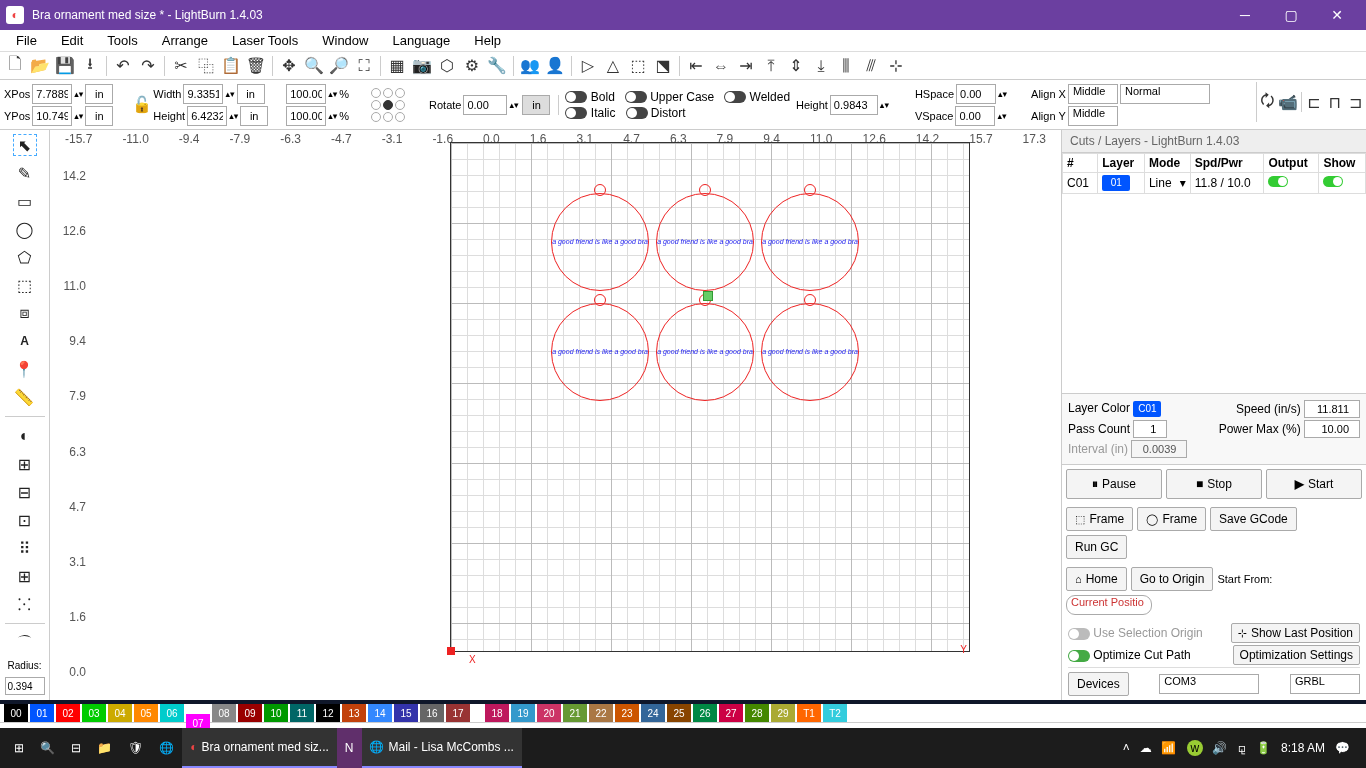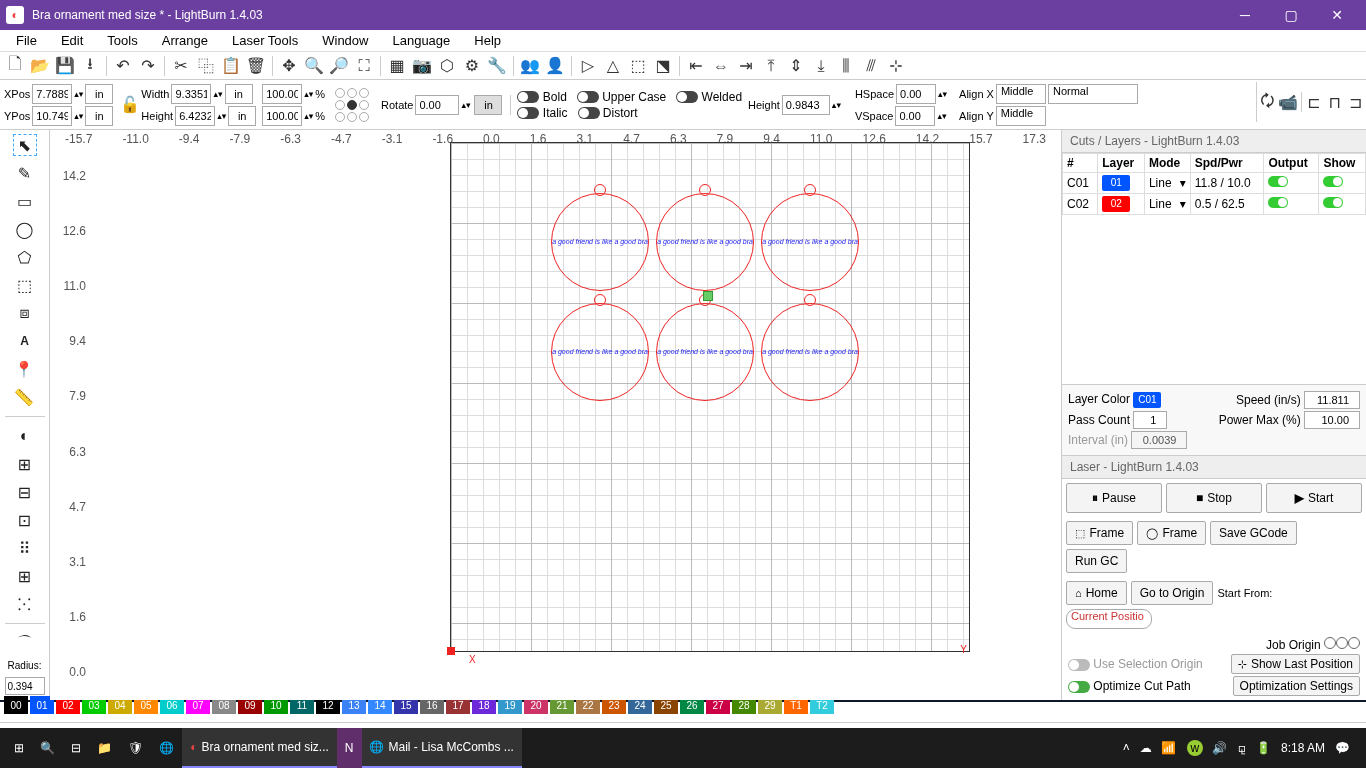--- a/index.html
+++ b/index.html
@@ -12,21 +12,21 @@
 .win-btn { width: 46px; height: 30px; display: flex; align-items: center; justify-content: center; color: white; font-size: 14px; }
 
 .menubar { background: #fff; height: 22px; display: flex; align-items: center; padding: 0 6px; gap: 4px; border-bottom: 1px solid #ddd; }
 .menubar span { padding: 2px 10px; font-size: 13px; }
 
 .toolbar-row { background: #fff; height: 28px; display: flex; align-items: center; padding: 0 4px; gap: 3px; border-bottom: 1px solid #ccc; }
 .tb-icon { width: 22px; height: 22px; display: flex; align-items: center; justify-content: center; color: #333; font-size: 16px; }
 .tb-sep { width: 1px; height: 20px; background: #ccc; margin: 0 2px; }
 
 .propbar { background: #fff; height: 50px; display: flex; align-items: center; padding: 2px 4px; border-bottom: 1px solid #ccc; }
-.propcol { display: flex; flex-direction: column; gap: 2px; margin-right: 6px; }
+.propcol { display: flex; flex-direction: column; gap: 2px; margin-right: 18px; }
 .proprow { display: flex; align-items: center; gap: 2px; }
 .proprow label { font-size: 11px; }
 .num-input { width: 40px; height: 20px; border: 1px solid #aaa; padding: 0 3px; font-size: 11px; }
 .unit-sel { width: 28px; height: 20px; border: 1px solid #aaa; font-size: 11px; text-align: center; line-height: 18px; background: #fff; }
 .toggle-pill { display: inline-block; width: 22px; height: 12px; border-radius: 6px; background: #bbb; position: relative; vertical-align: middle; }
 .toggle-pill.on { background: #4a4; }
 .toggle-pill::after { content: ''; position: absolute; width: 10px; height: 10px; border-radius: 50%; background: #fff; top: 1px; left: 1px; }
 .toggle-pill.dark { background: #444; }
 
 .mainarea { display: flex; height: 570px; background: #fff; }
@@ -64,21 +64,21 @@
 .laser-panel { background: #fff; border-top: 1px solid #ccc; }
 .laser-btns { display: flex; flex-wrap: wrap; gap: 4px; padding: 4px; }
 .lbtn { border: 1px solid #aaa; background: #f4f4f4; padding: 4px 8px; font-size: 11px; display: flex; align-items: center; gap: 4px; border-radius: 2px; }
 .lbtn.big { flex: 1; justify-content: center; height: 30px; font-size: 13px; }
 .laser-opts { padding: 2px 6px; font-size: 11px; }
 .laser-opts .row { display: flex; align-items: center; gap: 4px; margin: 2px 0; justify-content: space-between; }
 .combo { border: 1px solid #aaa; background: #fff; height: 20px; padding: 0 4px; font-size: 11px; }
 .radio { width: 12px; height: 12px; border: 1px solid #666; border-radius: 50%; display: inline-block; }
 .radio.on::after { content:''; display:block; width:6px; height:6px; background:#333; border-radius:50%; margin:2px; }
 
-.palette { height: 22px; background: #fff; display: flex; align-items: flex-end; padding: 8px 4px; gap: 2px; border-top: 2px solid #0f172a; }
+.palette { height: 22px; background: #fff; display: flex; align-items: center; padding: 8px 4px; gap: 2px; border-top: 4px solid #0f172a; }
 .pswatch { width: 24px; height: 18px; color: #fff; font-size: 10px; display: flex; align-items: center; justify-content: center; }
 
 .statusbar { height: 22px; background: #fff; display: flex; align-items: center; padding: 0 8px; gap: 18px; font-size: 11px; border-top: 1px solid #ccc; }
 .statusbar .sitem { display: flex; align-items: center; gap: 4px; }
 
 .taskbar { position: absolute; bottom: 0; left: 0; right: 0; height: 40px; background: #1c1c1c; display: flex; align-items: center; padding: 0 6px; color: #fff; font-size: 11px; }
 .taskbar .tbitem { height: 40px; padding: 0 8px; display: flex; align-items: center; gap: 4px; }
 .taskbar .tbitem.active { background: #333; border-bottom: 2px solid #88f; }
 .taskbar .tray { margin-left: auto; display: flex; align-items: center; gap: 10px; padding-right: 10px; }
 .right-toolstrip { position:absolute; right:0; top:82px; width:110px; height:40px; background:#fff; border-left:1px solid #ccc; display:flex; align-items:center; justify-content:space-around; }
@@ -395,48 +395,39 @@
         <th>Show</th>
       </tr>
       <tr>
         <td>C01</td>
         <td><span class="layer-swatch" style="background:#0055ff;">01</span></td>
         <td><span>Line</span> <span style="float:right;">▾</span></td>
         <td>11.8 / 10.0</td>
         <td><span class="toggle-sm"></span></td>
         <td><span class="toggle-sm"></span></td>
       </tr>
-      <tr>
-        <td>C02</td>
-        <td><span class="layer-swatch" style="background:#ff0000;">02</span></td>
-        <td><span>Line</span> <span style="float:right;">▾</span></td>
-        <td>0.5 / 62.5</td>
-        <td><span class="toggle-sm"></span></td>
-        <td><span class="toggle-sm"></span></td>
-      </tr>
     </tbody>
       </table>
     <div style="flex:1;background:#fff;border-bottom:1px solid #ccc;overflow:auto;"></div>
     <div class="layer-props">
       <div class="row">
           <span><span>Layer Color</span> <span class="layer-swatch" style="background:#0055ff;">C01</span></span>
           <span><span>Speed (in/s)</span> <input class="prop-input" value="11.811" style=""></span>
         </div>
       <div class="row">
           <span><span>Pass Count</span> <input class="prop-input" style="width: 34px;" value="1"></span>
           <span><span>Power Max (%)</span> <input class="prop-input" value="10.00" style=""></span>
         </div>
       <div class="row">
           <span style="color:#999;"><span>Interval (in)</span> <input class="prop-input" disabled="" value="0.0039" style=""></span>
           <span></span>
         </div>
     </div>
 
     <div class="laser-panel">
-      <div class="panel-title">Laser - LightBurn 1.4.03</div>
       <div class="laser-btns">
         <div class="lbtn big">
             <b>⏸</b> 
             <span>Pause</span>
           </div>
         <div class="lbtn big">
             <b>■</b> 
             <span>Stop</span>
           </div>
         <div class="lbtn big">
@@ -457,58 +448,61 @@
       <div class="laser-btns">
         <div class="lbtn">⌂ <span>Home</span></div>
         <div class="lbtn">
             <span>Go to Origin</span>
           </div>
         <span style="font-size:11px;align-self:center;">Start From:</span>
         <div class="combo" style="color:#c33;width:86px;border-radius:9px;">Current Positio</div>
       </div>
       <div class="laser-opts">
         <div class="row">
-            <span></span>
-            <span><span>Job Origin</span> <span class="radio"></span><span class="radio"></span><span class="radio"></span></span>
-          </div>
-        <div class="row">
             <span style="color:#999;"><span class="toggle-pill"></span> <span>Use Selection Origin</span></span>
             <div class="lbtn" style="padding:2px 6px;">⊹ <span>Show Last Position</span></div>
           </div>
         <div class="row">
             <span><span class="toggle-pill on"></span> <span>Optimize Cut Path</span></span>
             <div class="lbtn" style="padding:2px 6px;">
               <span>Optimization Settings</span>
             </div>
           </div>
+        <div class="row" style="border-top:1px solid #ddd;padding-top:4px;">
+          <div class="lbtn">
+              <span>Devices</span>
+            </div>
+          <div class="combo" style="width:100px;">COM3</div>
+          <div class="combo" style="width:70px;">GRBL</div>
+        </div>
       </div>
     </div>
   </div>
 </div>
 
 <div class="palette" id="palette-row">
     <div class="pswatch" style="background: rgb(0, 0, 0);">00</div>
     <div class="pswatch" style="background: rgb(0, 85, 255);">01</div>
     <div class="pswatch" style="background: rgb(255, 0, 0);">02</div>
     <div class="pswatch" style="background: rgb(0, 204, 0);">03</div>
     <div class="pswatch" style="background: rgb(204, 170, 0);">04</div>
     <div class="pswatch" style="background: rgb(255, 136, 0);">05</div>
     <div class="pswatch" style="background: rgb(0, 204, 204);">06</div>
     <div class="pswatch" style="background: rgb(255, 0, 255); margin-top: 20px;">07</div>
     <div class="pswatch" style="background: rgb(136, 136, 136);">08</div>
     <div class="pswatch" style="background: rgb(153, 0, 0);">09</div>
     <div class="pswatch" style="background: rgb(0, 153, 0);">10</div>
     <div class="pswatch" style="background: rgb(0, 102, 102);">11</div>
     <div class="pswatch" style="background: #000000;">12</div>
-    <div class="pswatch" style="background: #3b82f6;">13</div>
+    <div class="pswatch" style="background: #c2410c;">13</div>
     <div class="pswatch" style="background: rgb(51, 136, 255);">14</div>
     <div class="pswatch" style="background: rgb(51, 51, 170);">15</div>
     <div class="pswatch" style="background: rgb(102, 102, 102);">16</div>
     <div class="pswatch" style="background: rgb(153, 51, 51);">17</div>
-    <div class="pswatch" style="background: #6d28d9;">18</div>
+    <div class="pswatch" style="background: #be185d; margin-left: 13px;">18</div>
     <div class="pswatch" style="background: rgb(51, 153, 204);">19</div>
     <div class="pswatch" style="background: rgb(204, 51, 102);">20</div>
     <div class="pswatch" style="background: rgb(102, 153, 51);">21</div>
     <div class="pswatch" style="background: rgb(170, 119, 68);">22</div>
     <div class="pswatch" style="background: rgb(204, 85, 0);">23</div>
     <div class="pswatch" style="background: rgb(51, 102, 153);">24</div>
     <div class="pswatch" style="background: rgb(136, 68, 0);">25</div>
     <div class="pswatch" style="background: rgb(0, 136, 68);">26</div>
     <div class="pswatch" style="background: rgb(204, 0, 68);">27</div>
     <div class="pswatch" style="background: rgb(68, 136, 0);">28</div>

